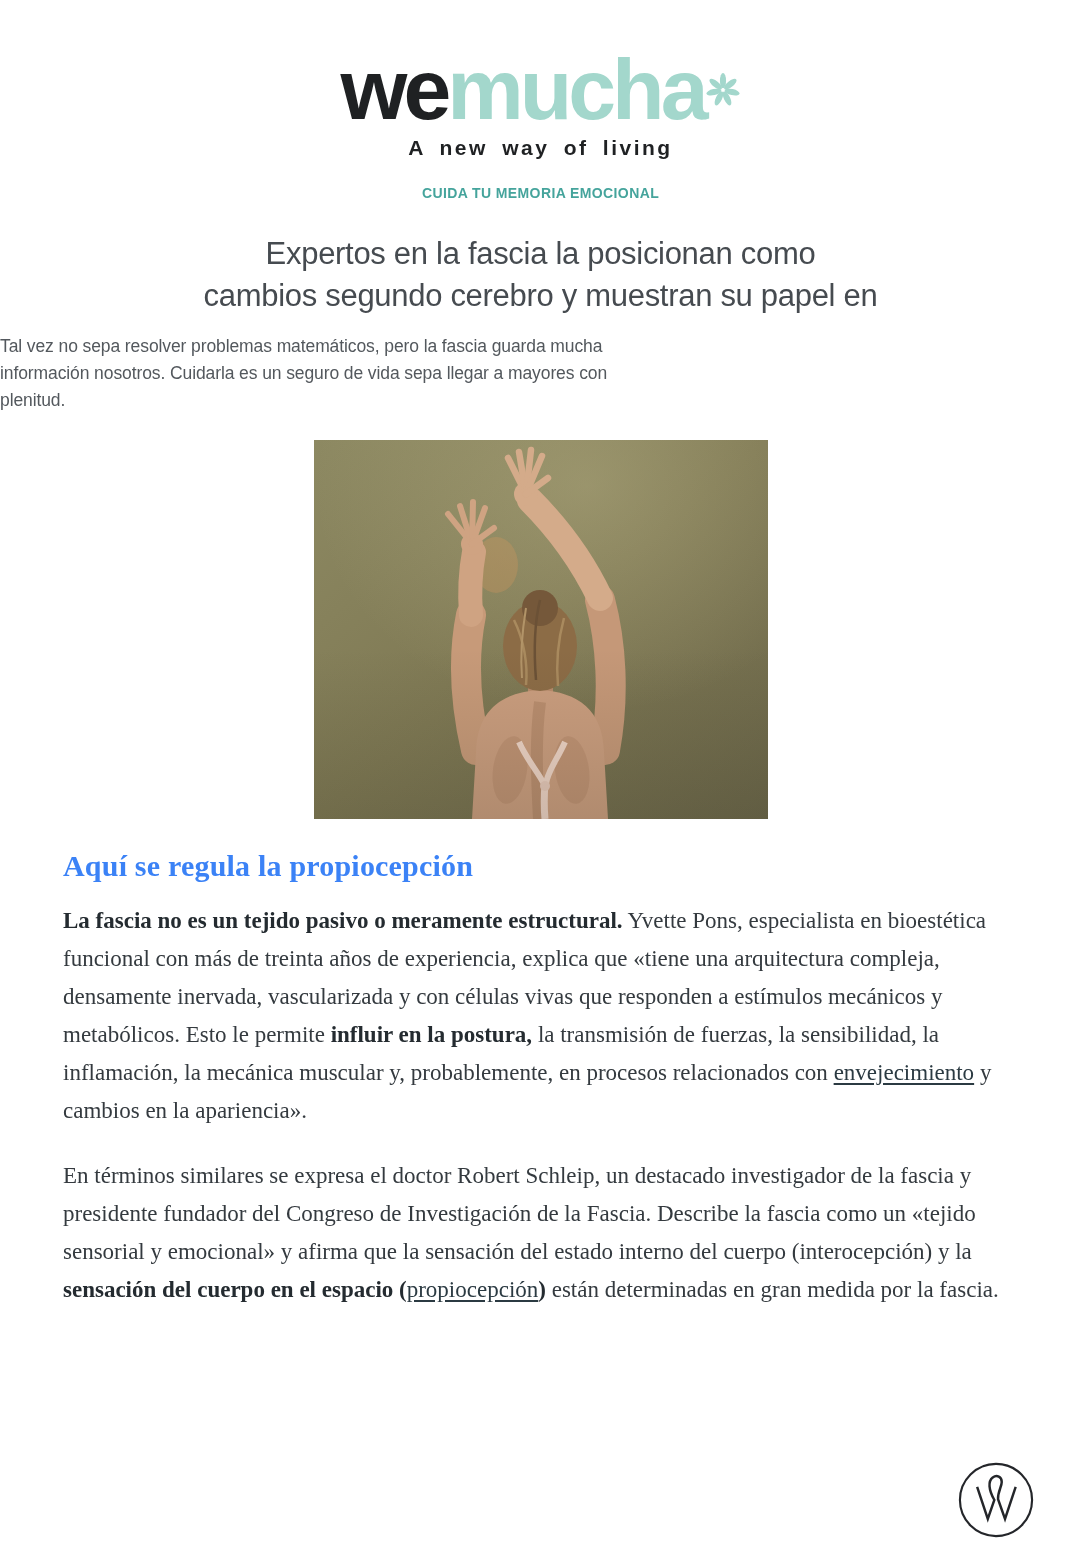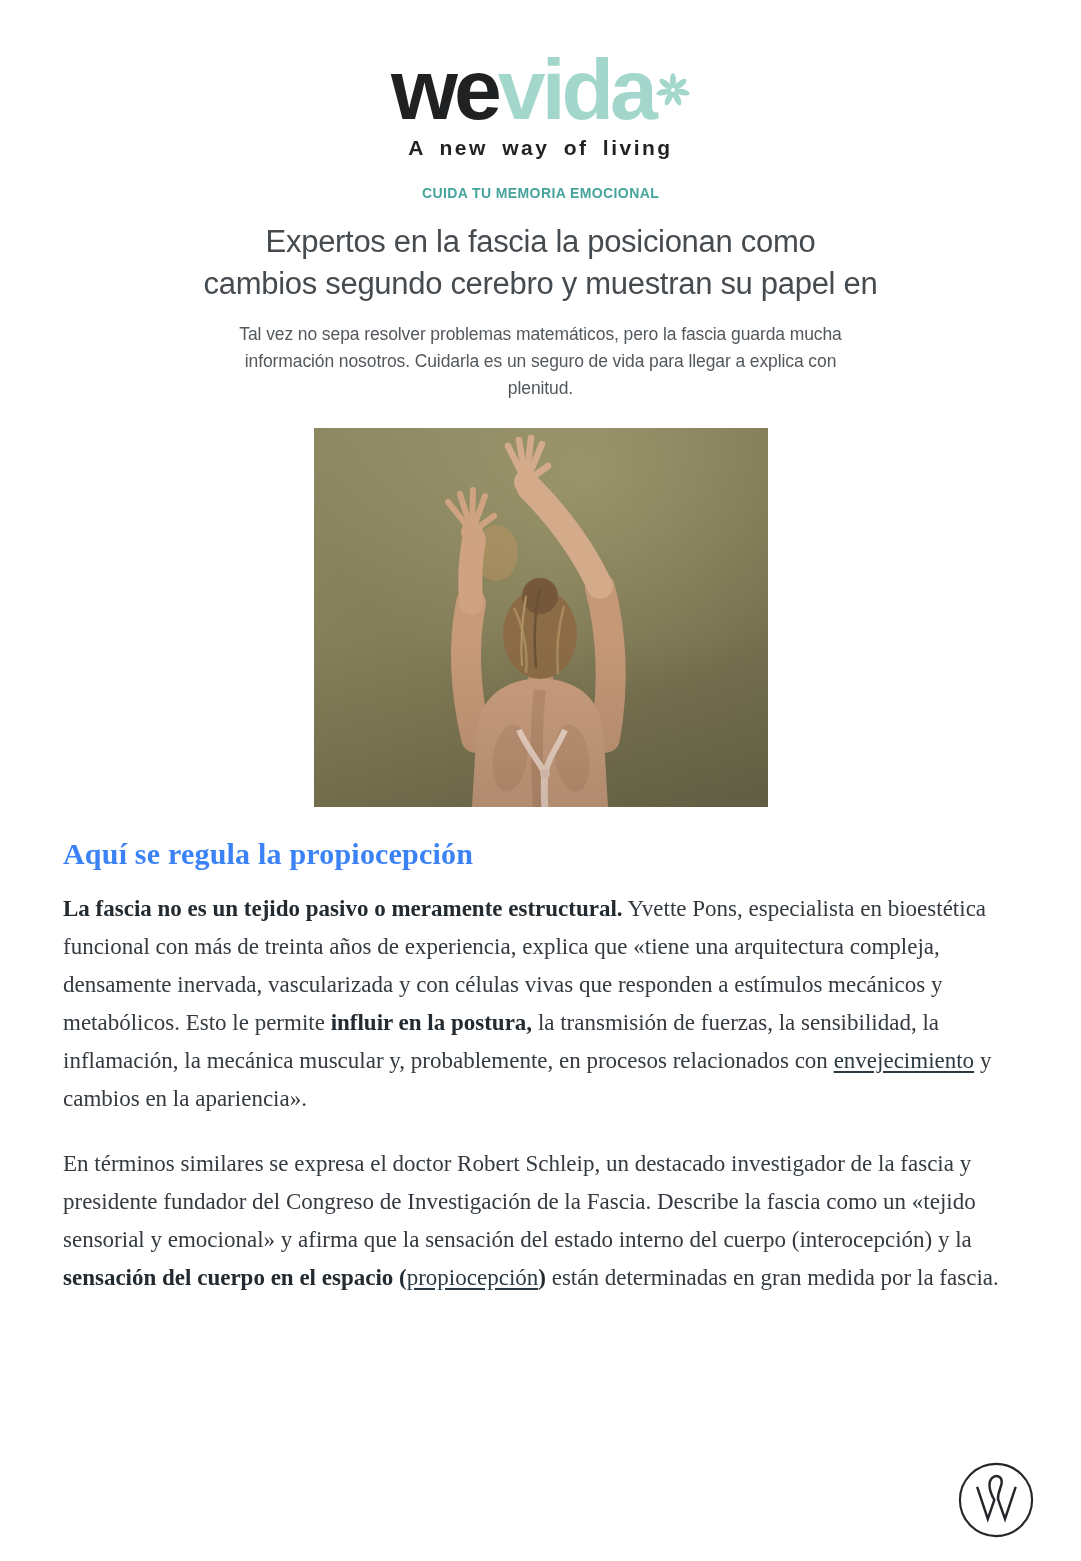--- a/index.html
+++ b/index.html
@@ -31,27 +31,27 @@
     font-weight:700;font-size:21px;color:var(--ink);
     letter-spacing:2.5px;word-spacing:6px;
   }
   .category{
     margin-top:26px;text-align:center;
     font-weight:700;font-size:14px;letter-spacing:0.4px;
     color:var(--teal);cursor:pointer;
   }
   
   h1.title{
-    margin-top:20px;text-align:center;
+    margin-top:32px;text-align:center;
     font-weight:400;font-size:31px;line-height:42px;letter-spacing:-0.3px;
     color:var(--headline);
   }
   h1.title .line{display:block;}
   .subtitle{
-    margin-top:16px;text-align:center;
+    margin-top:16px;text-align:left;
     font-size:17.5px;line-height:27px;color:var(--subtitle);letter-spacing:-0.1px;
   }
   .subtitle .line{display:block;}
   
   .hero{margin:26px auto 0;width:454px;height:379px;}
   .hero svg{display:block;width:100%;height:100%;}
   
   .body-col{width:100%;padding:0 46px 0 63px;}
   h2.section{
     margin-top:30px;
@@ -74,21 +74,21 @@
   }
   .monogram svg{display:block;width:100%;height:100%;}
 </style>
 </head>
 <body>
 
 <div class="page">
 
   <header class="masthead">
     <div class="logo">
-      <div class="logo-line"><span class="logo-we">we</span><span class="logo-life">vida</span><span class="logo-ast"><svg width="34" height="34" viewBox="-20 -20 40 40" aria-hidden="true">
+      <div class="logo-line"><span class="logo-we">we</span><span class="logo-life">mucha</span><span class="logo-ast"><svg width="34" height="34" viewBox="-20 -20 40 40" aria-hidden="true">
             <g fill="#a3d7cc">
               <ellipse cx="0" cy="-11" rx="3.6" ry="9"></ellipse>
               <ellipse cx="0" cy="-11" rx="3.6" ry="9" transform="rotate(51.4)"></ellipse>
               <ellipse cx="0" cy="-11" rx="3.6" ry="9" transform="rotate(102.8)"></ellipse>
               <ellipse cx="0" cy="-11" rx="3.6" ry="9" transform="rotate(154.3)"></ellipse>
               <ellipse cx="0" cy="-11" rx="3.6" ry="9" transform="rotate(205.7)"></ellipse>
               <ellipse cx="0" cy="-11" rx="3.6" ry="9" transform="rotate(257.1)"></ellipse>
               <ellipse cx="0" cy="-11" rx="3.6" ry="9" transform="rotate(308.6)"></ellipse>
             </g>
           </svg></span></div>
@@ -97,21 +97,21 @@
     <div class="category">CUIDA TU MEMORIA EMOCIONAL</div>
   </header>
 
   <h1 class="title">
     <span class="line">Expertos en la fascia la posicionan como</span>
     <span class="line">cambios segundo cerebro y muestran su papel en</span>
   </h1>
 
   <p class="subtitle">
     <span class="line">Tal vez no sepa resolver problemas matemáticos, pero la fascia guarda mucha</span>
-    <span class="line">información nosotros. Cuidarla es un seguro de vida para llegar a explica con</span>
+    <span class="line">información nosotros. Cuidarla es un seguro de vida sepa llegar a mayores con</span>
     <span class="line">plenitud.</span>
   </p>
 
   <figure class="hero" title="Mujer vista de espaldas con el pelo recogido en un moño y los brazos cruzados levantados sobre la cabeza, con top rosa claro de tirantes, sobre fondo verde oliva">
     <svg viewBox="0 0 454 379" role="img">
       <defs>
         <linearGradient id="bg" x1="0" y1="0" x2="1" y2="1">
           <stop offset="0" stop-color="#8d8962"></stop>
           <stop offset="0.5" stop-color="#7f7954"></stop>
           <stop offset="1" stop-color="#6c674a"></stop>

